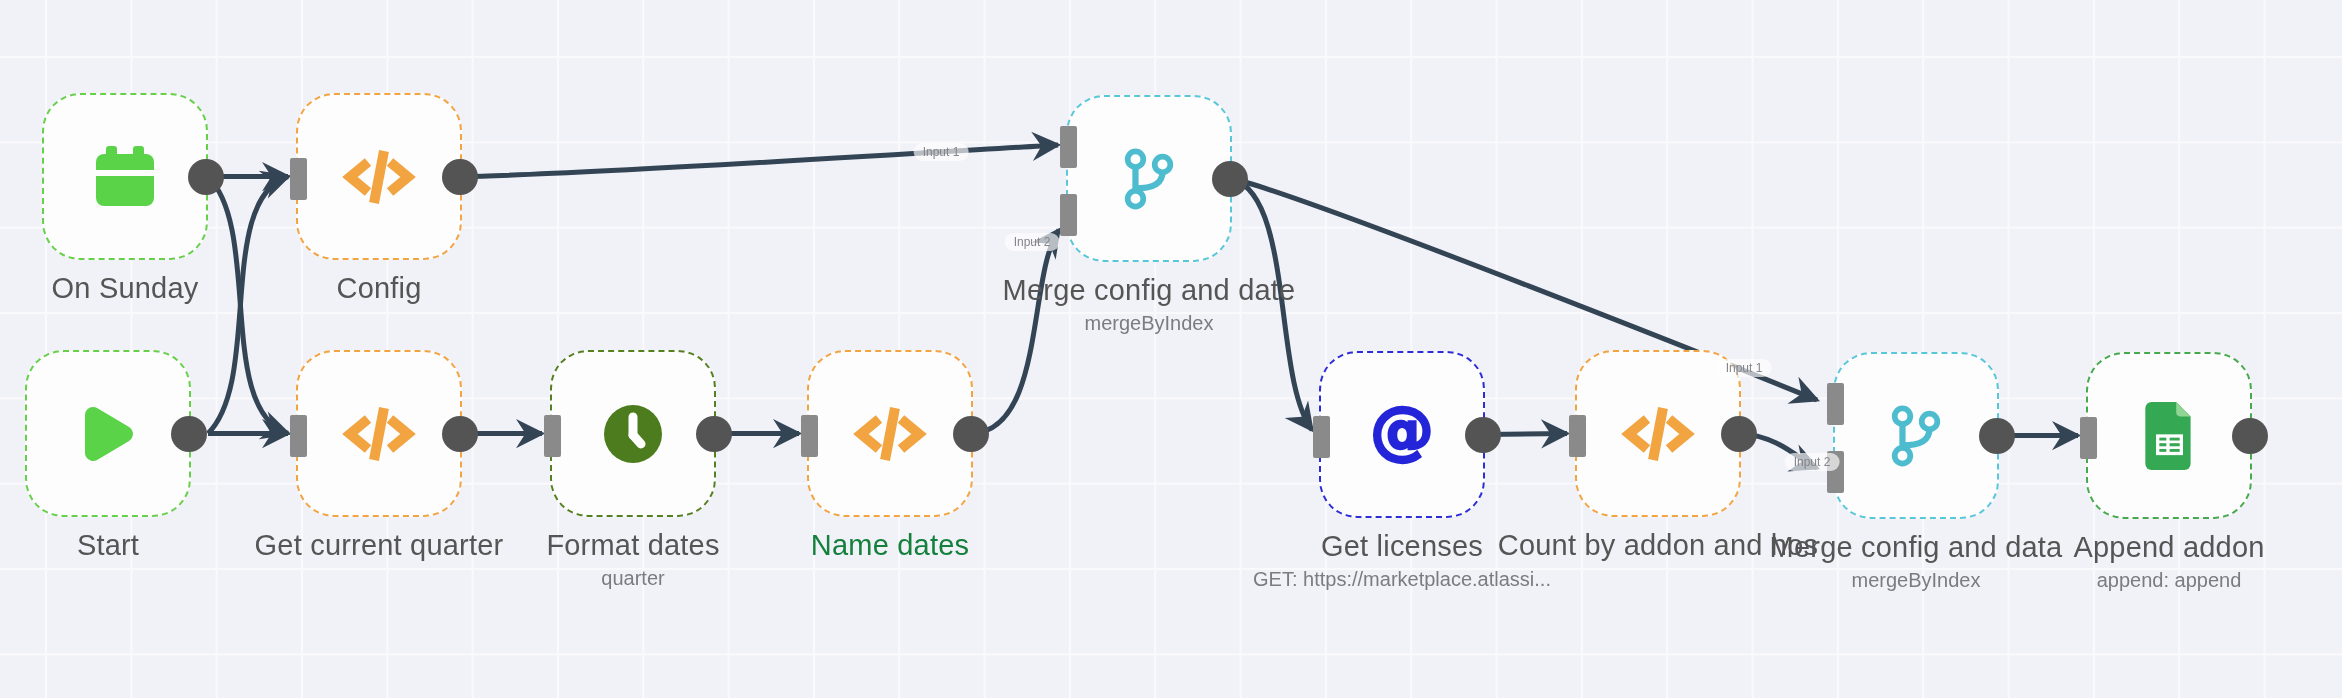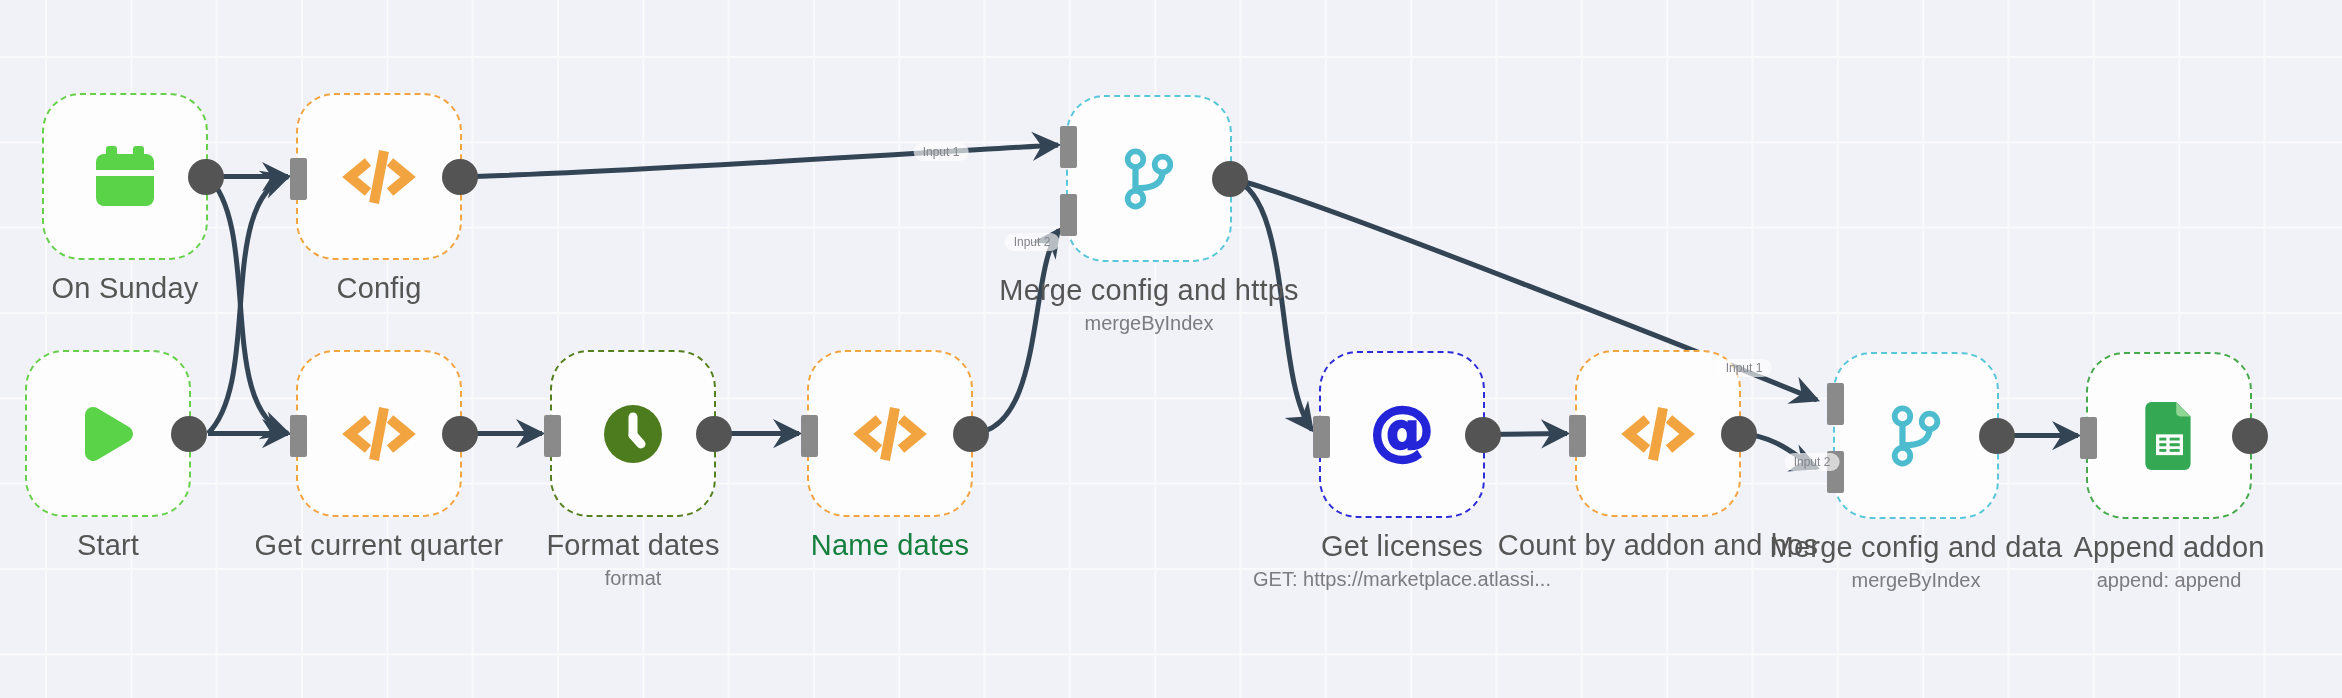--- a/index.html
+++ b/index.html
@@ -114,21 +114,21 @@
         <div class="icon">
           <svg width="60" height="60" viewBox="0 0 60 60">
       <circle cx="30" cy="30" r="29" fill="#4d7c1f"></circle>
       <line x1="30" y1="31" x2="30" y2="13" stroke="#ffffff" stroke-width="9" stroke-linecap="round"></line>
       <line x1="30" y1="31" x2="38" y2="40" stroke="#ffffff" stroke-width="9" stroke-linecap="round"></line>
     </svg>
         </div>
         <div class="in-port" style="top:62.5px;background:#8a8a8a"></div>
         <div class="out-port" style="background:#545454"></div>
         <div class="node-label" style="color:#555555">Format dates</div>
-        <div class="node-sub" style="color:#7b7b80">format</div>
+        <div class="node-sub" style="color:#7b7b80">quarter</div>
       </div>
       <div class="node" style="left: 807px; top: 350px; border-color: rgb(242, 164, 65); background: rgb(253, 253, 254);">
         <div class="icon">
           <svg width="78" height="58" viewBox="0 0 78 58">
       <polyline points="28,14 10,29 28,44" fill="none" stroke="#f2a441" stroke-width="10"></polyline>
       <polyline points="50,14 68,29 50,44" fill="none" stroke="#f2a441" stroke-width="10"></polyline>
       <line x1="34" y1="55" x2="44" y2="3" stroke="#f2a441" stroke-width="10"></line>
     </svg>
         </div>
         <div class="in-port" style="top:62.5px;background:#8a8a8a"></div>
@@ -141,21 +141,21 @@
       <path d="M12,19 L12,43" stroke="#4dbccf" stroke-width="6" fill="none"></path>
       <path d="M38,24 C38,36 28,40 12,40" stroke="#4dbccf" stroke-width="6" fill="none"></path>
       <circle cx="12" cy="12" r="7.5" fill="#ffffff" stroke="#4dbccf" stroke-width="5.5"></circle>
       <circle cx="12" cy="50" r="7.5" fill="#ffffff" stroke="#4dbccf" stroke-width="5.5"></circle>
       <circle cx="38" cy="17" r="7.5" fill="#ffffff" stroke="#4dbccf" stroke-width="5.5"></circle>
     </svg>
         </div>
         <div class="in-port" style="top:28.5px;background:#8a8a8a"></div>
         <div class="in-port" style="top:96.5px;background:#8a8a8a"></div>
         <div class="out-port" style="background:#545454"></div>
-        <div class="node-label" style="color:#555555">Merge config and https</div>
+        <div class="node-label" style="color:#555555">Merge config and date</div>
         <div class="node-sub" style="color:#7b7b80">mergeByIndex</div>
       </div>
       <div class="node" style="left: 1319px; top: 351px; border-color: rgb(45, 45, 216); background: rgb(253, 253, 254);">
         <div class="icon">
           <svg width="66" height="66" viewBox="0 0 66 66">
       <text x="33" y="50" text-anchor="middle" font-size="64" font-weight="bold" font-family="DejaVu Sans, sans-serif" fill="#2424d8" stroke="#2424d8" stroke-width="2.5">@</text>
     </svg>
         </div>
         <div class="in-port" style="top:62.5px;background:#8a8a8a"></div>
         <div class="out-port" style="background:#545454"></div>

